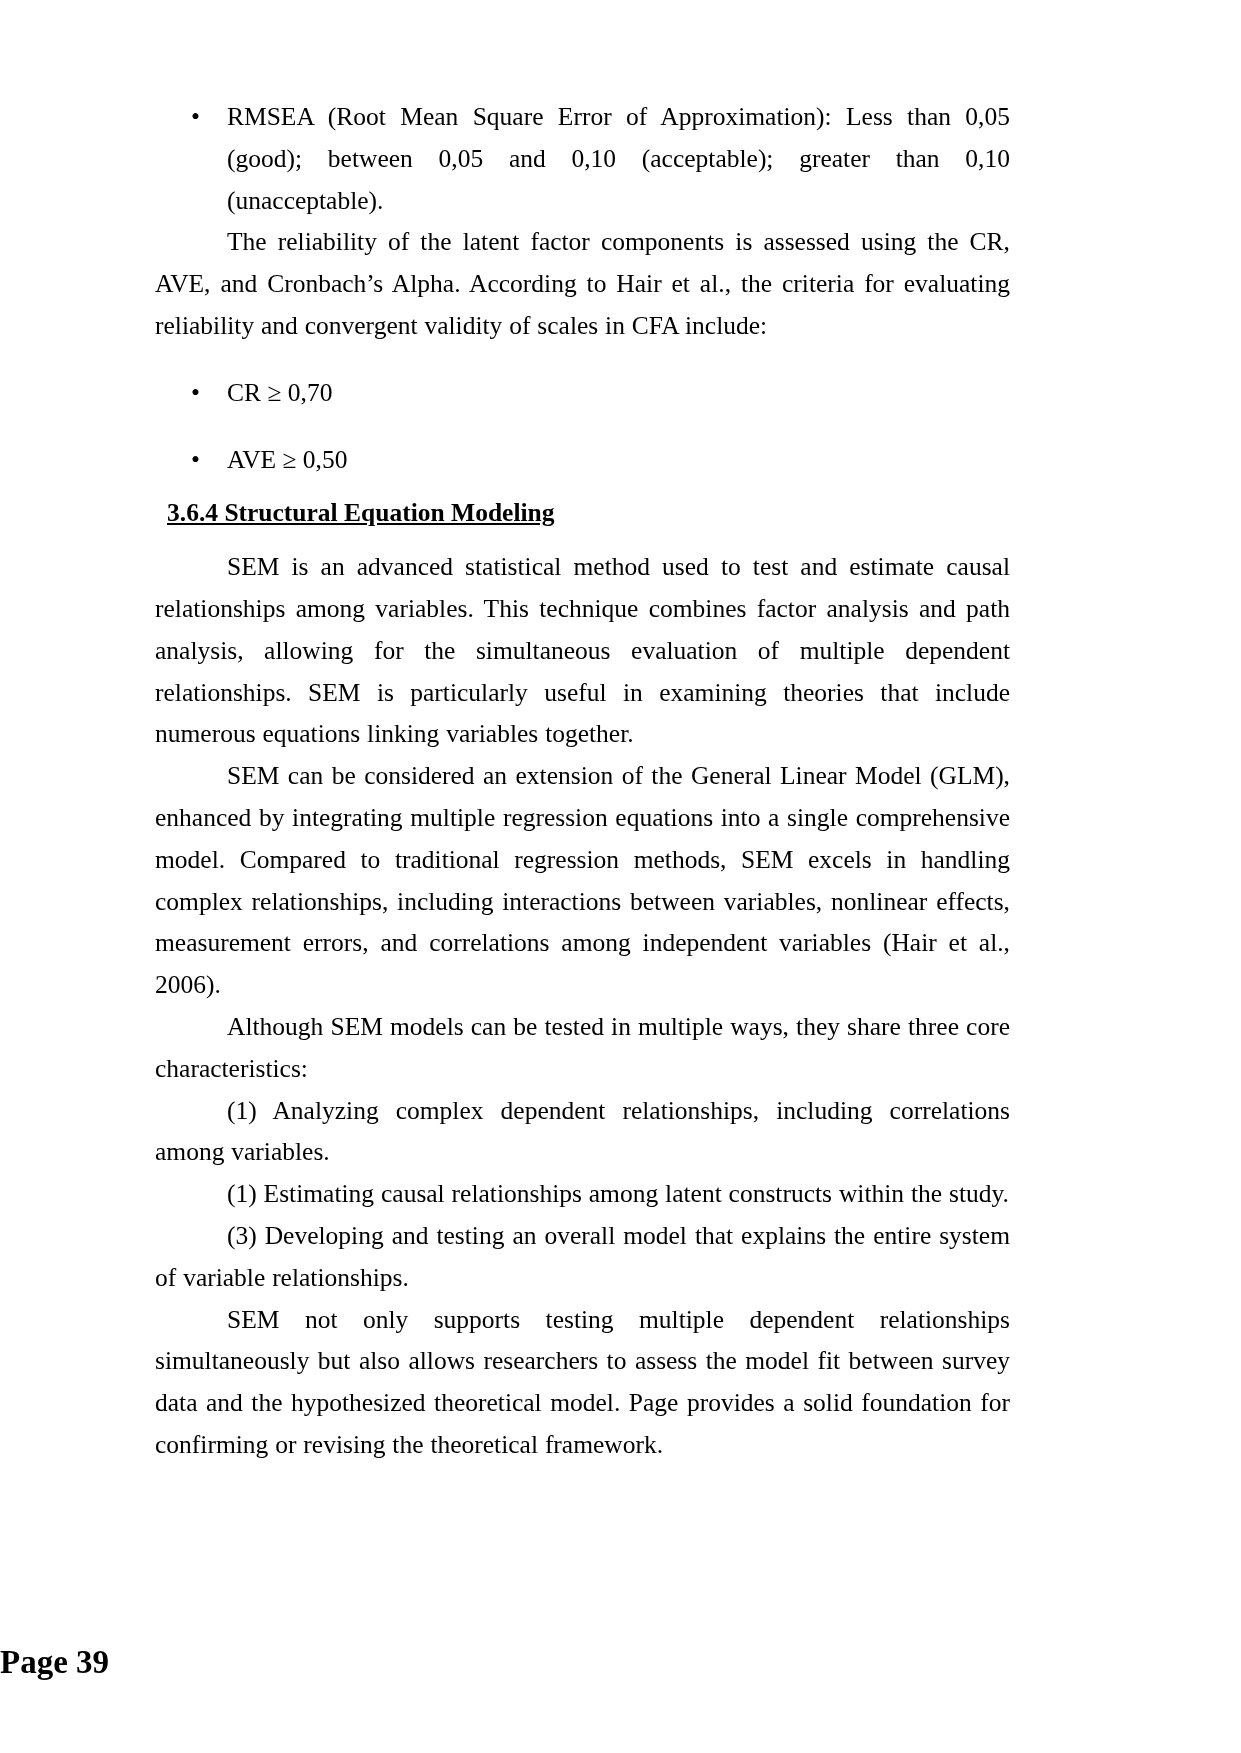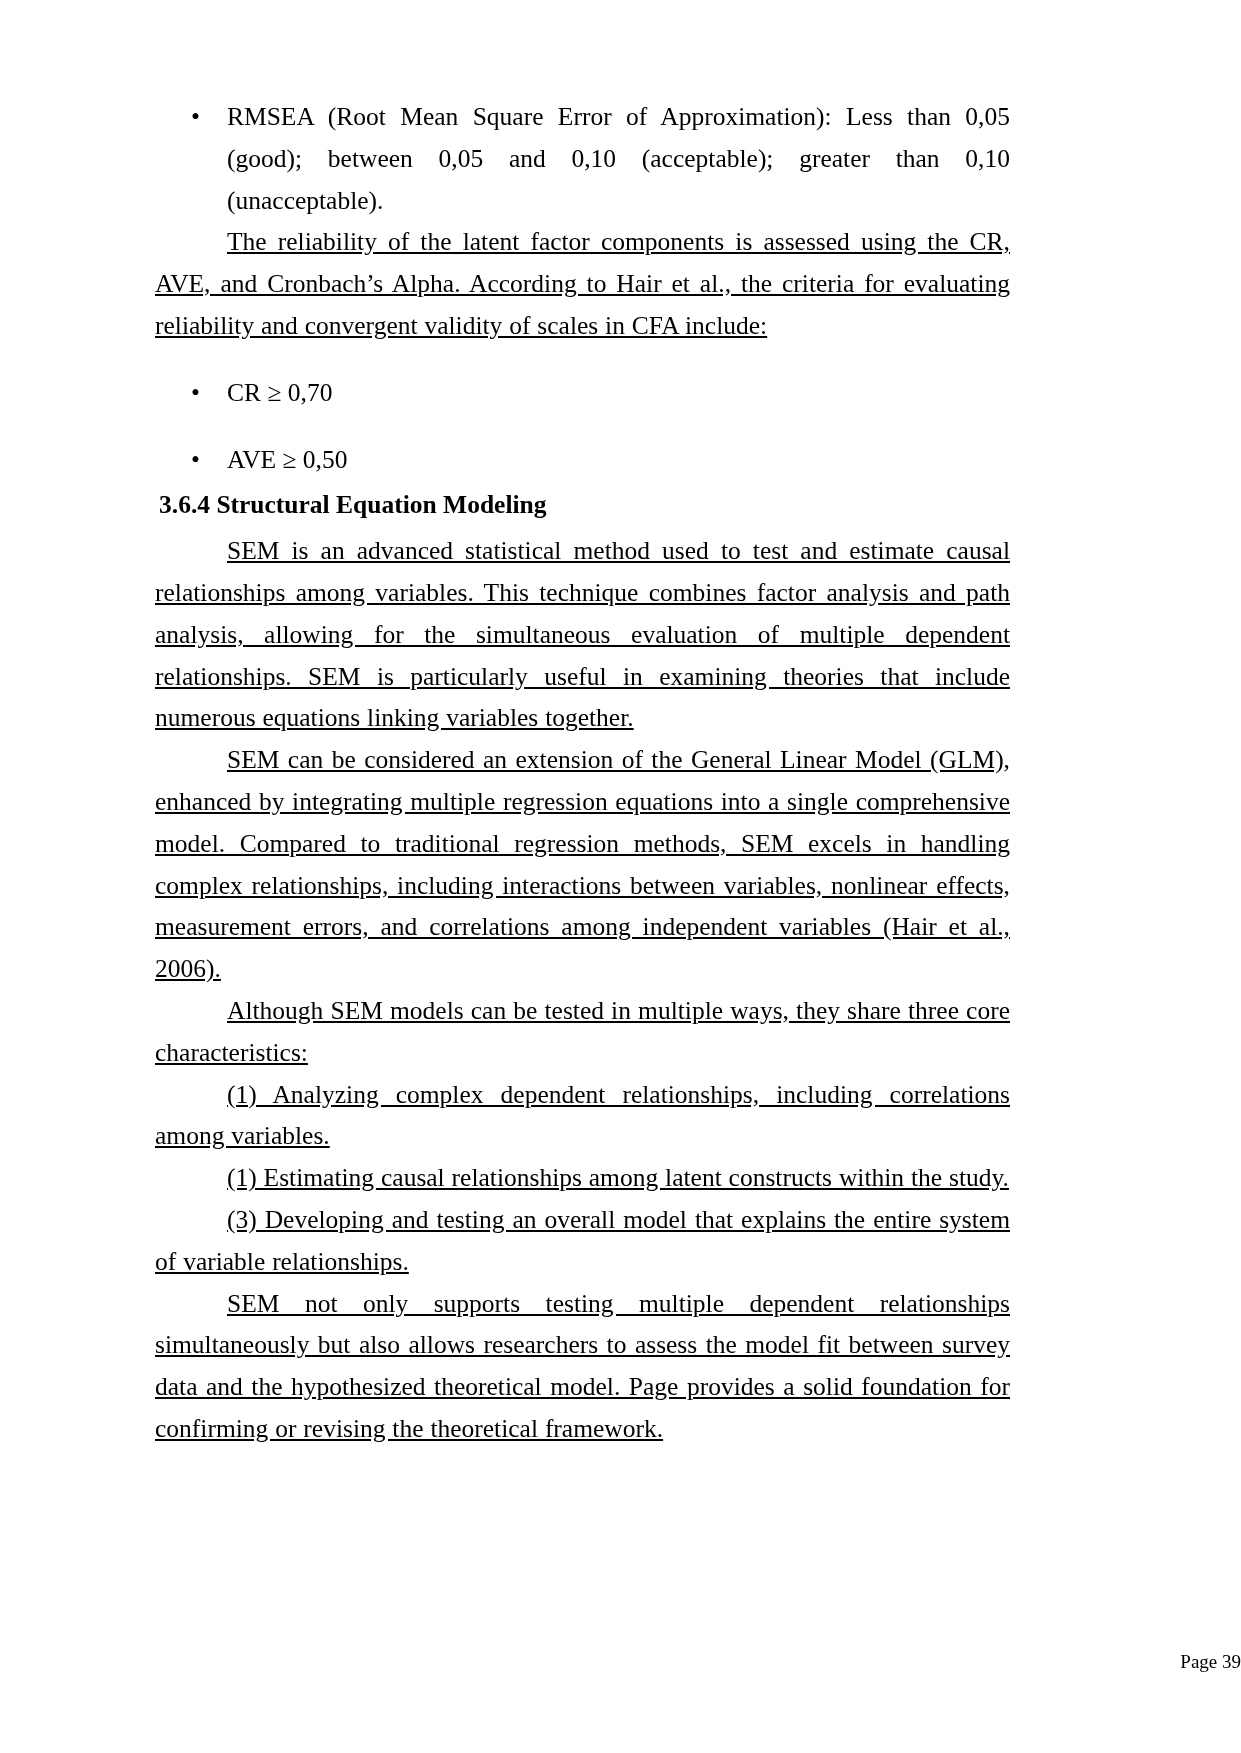--- a/index.html
+++ b/index.html
@@ -31,32 +31,32 @@
   .para {
     font-size: 25.5px;
     line-height: 41.8px;
     text-align: justify;
     text-justify: inter-word;
     text-indent: 72px;
     margin: 0 0 0 0;
     -webkit-hyphens: none;
     hyphens: none;
     word-spacing: 0.02em;
-    text-decoration: underline;
   }
 
   
 
   .heading {
     font-size: 25.5px;
     line-height: 41.8px;
     font-weight: bold;
     text-align: left;
     text-indent: 0;
-    margin: 4px;
+    margin: 12px;
+    text-decoration: underline;
   }
 
   
   ul.bullets {
     list-style: none;
     margin: 0;
     padding: 0;
   }
   ul.bullets li {
     position: relative;
@@ -78,23 +78,24 @@
     text-align: justify;
   }
   ul.bullets li.single .li-text { text-align: left; margin-top: 25px; }
 
   
   .footer {
     position: absolute;
     left: 0;
     top: 1645px;
     width: 100%;
-    text-align: right;
-    font-size: 19px;
+    text-align: left;
+    font-size: 33px;
     line-height: 34px;
+    font-weight: bold;
   }
   .nowrap { white-space: nowrap; }
 </style>
 </head>
 <body>
 
 <div class="page">
 
   <div class="content">
 

